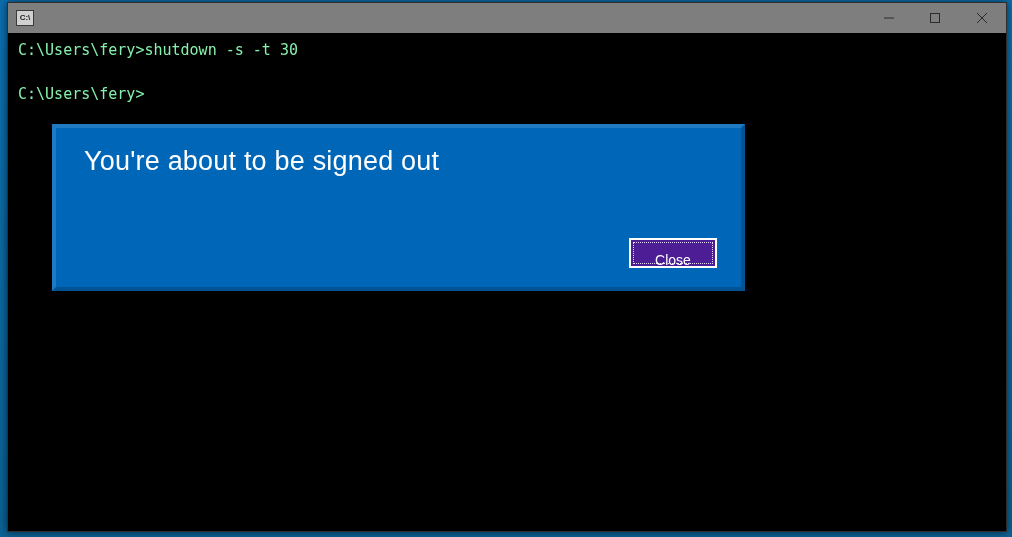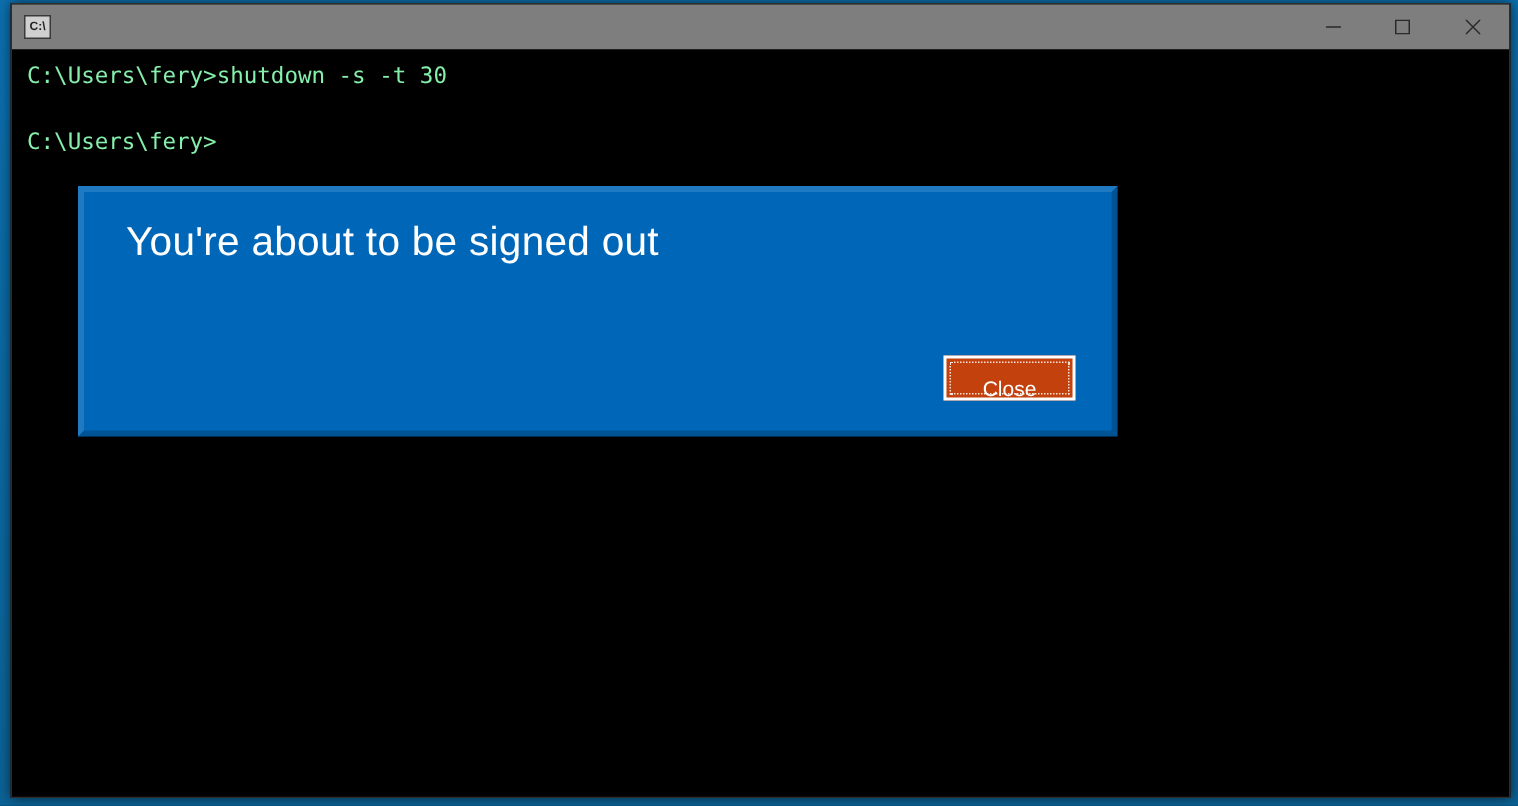--- a/index.html
+++ b/index.html
@@ -13,21 +13,21 @@
   .win-btn{width:46px;height:30px;display:flex;align-items:center;justify-content:center;color:#2a2a2a;font-size:13px;}
   .win-btn svg{width:10px;height:10px;}
   .win-btn.close-btn{width:48px;}
   .terminal-body{position:absolute;left:0;top:30px;right:0;bottom:0;background:#000;padding:6px 10px;font-family:Consolas,"Lucida Console",monospace;font-size:15px;line-height:22px;color:#86efac;}
   .terminal-body .line{white-space:pre;}
   
   .dialog{position:absolute;left:33px;top:124px;width:693px;height:167px;background:#0067b8;color:#fff;border-left:4px solid rgba(255,255,255,.12);border-top:4px solid rgba(255,255,255,.12);border-right:4px solid rgba(0,0,0,.18);border-bottom:4px solid rgba(0,0,0,.18);box-sizing:border-box;padding:18px 28px 16px 28px;margin-left:19px;}
   .dialog-title{font-size:27px;font-weight:400;margin:0 0 10px 0;letter-spacing:.2px;}
   .dialog-msg{font-size:14px;font-weight:400;margin:0;}
   .dialog-actions{position:absolute;right:24px;bottom:18px;}
-  .btn-close{min-width:88px;height:30px;background:#c2410c;color:#fff;border:2px solid #ffffff;outline:1px dotted rgba(255,255,255,.85);outline-offset:-5px;font-size:14px;font-family:"Segoe UI",sans-serif;padding:12px 18px;cursor:default;}
+  .btn-close{min-width:88px;height:30px;background:#4c1d95;color:#fff;border:2px solid #ffffff;outline:1px dotted rgba(255,255,255,.85);outline-offset:-5px;font-size:14px;font-family:"Segoe UI",sans-serif;padding:12px 18px;cursor:default;}
   
   .dim-overlay{position:absolute;inset:0;background:rgba(140,140,140,0.0);pointer-events:none;}
 </style>
 </head>
 <body>
 
 <div class="desktop">
 
   <div class="cmd-window">
     <div class="titlebar">

